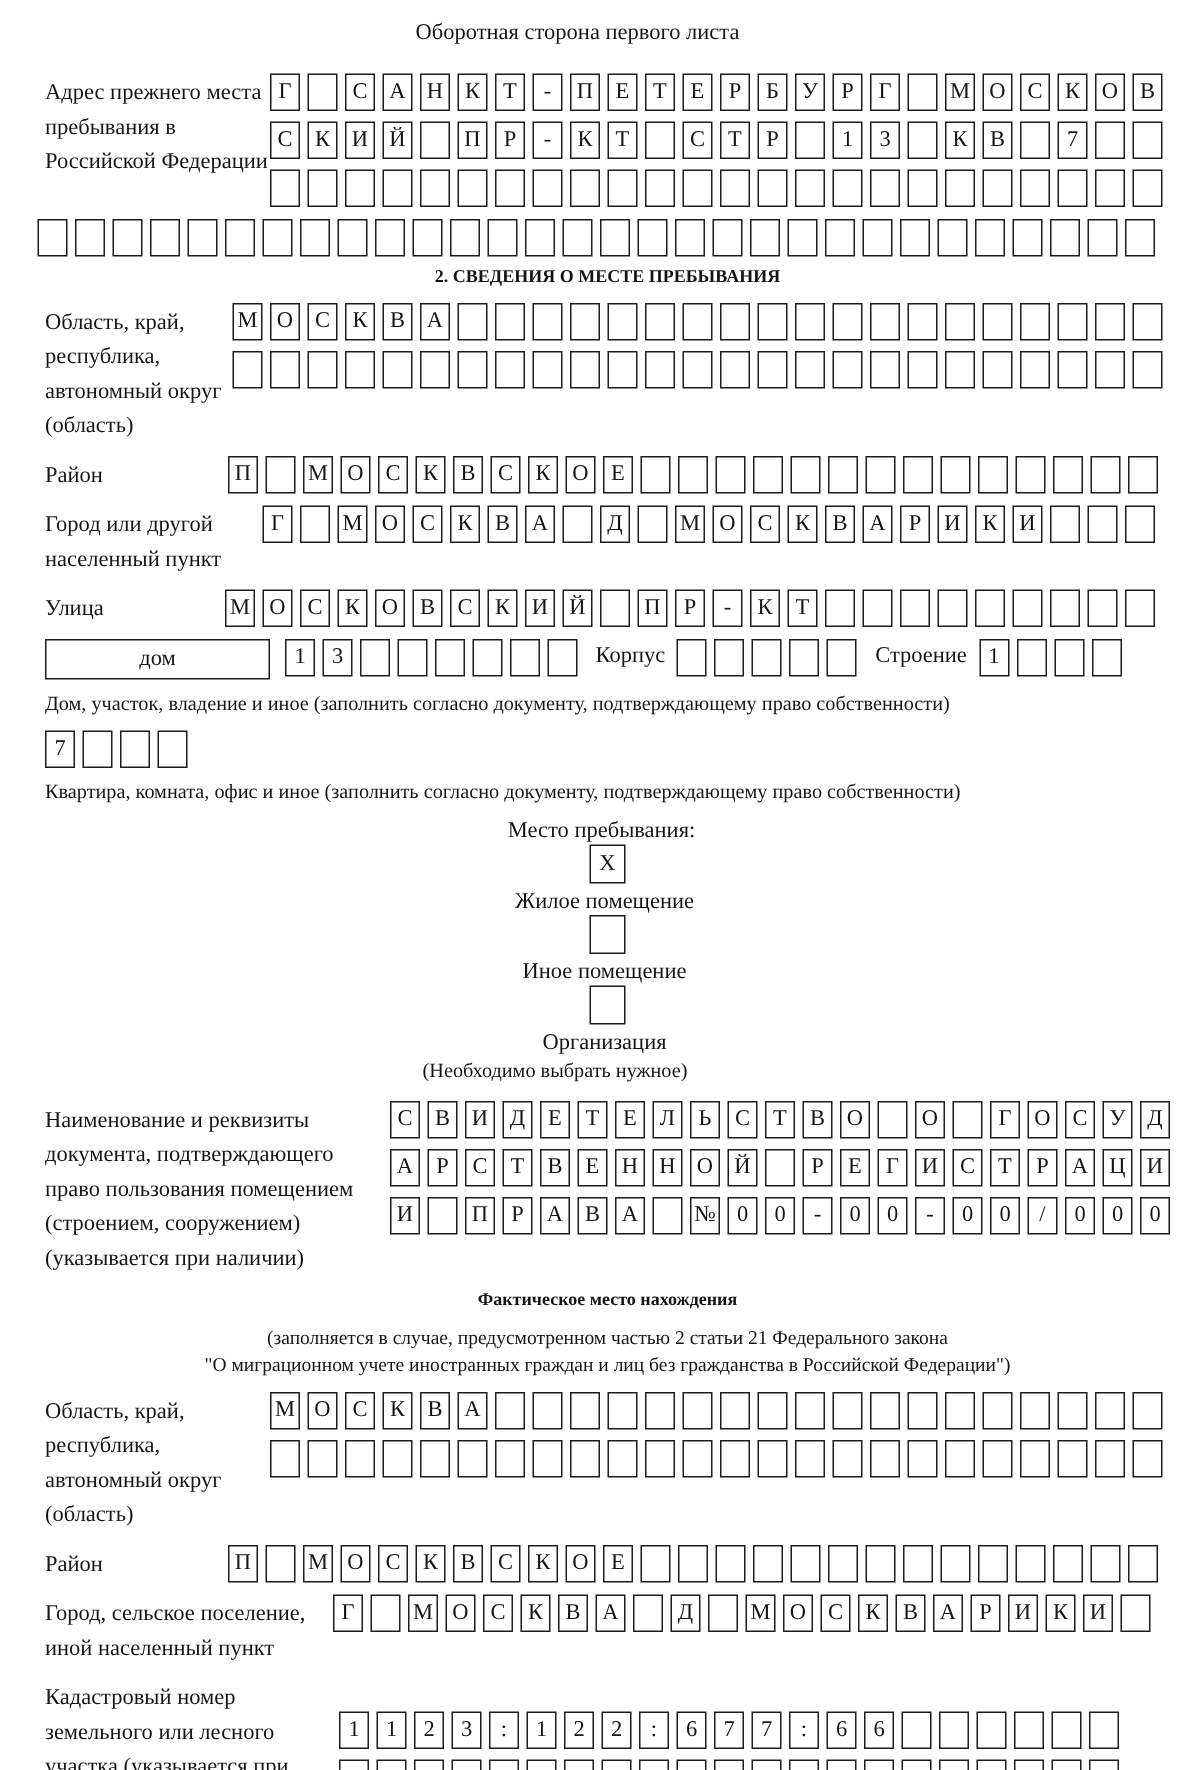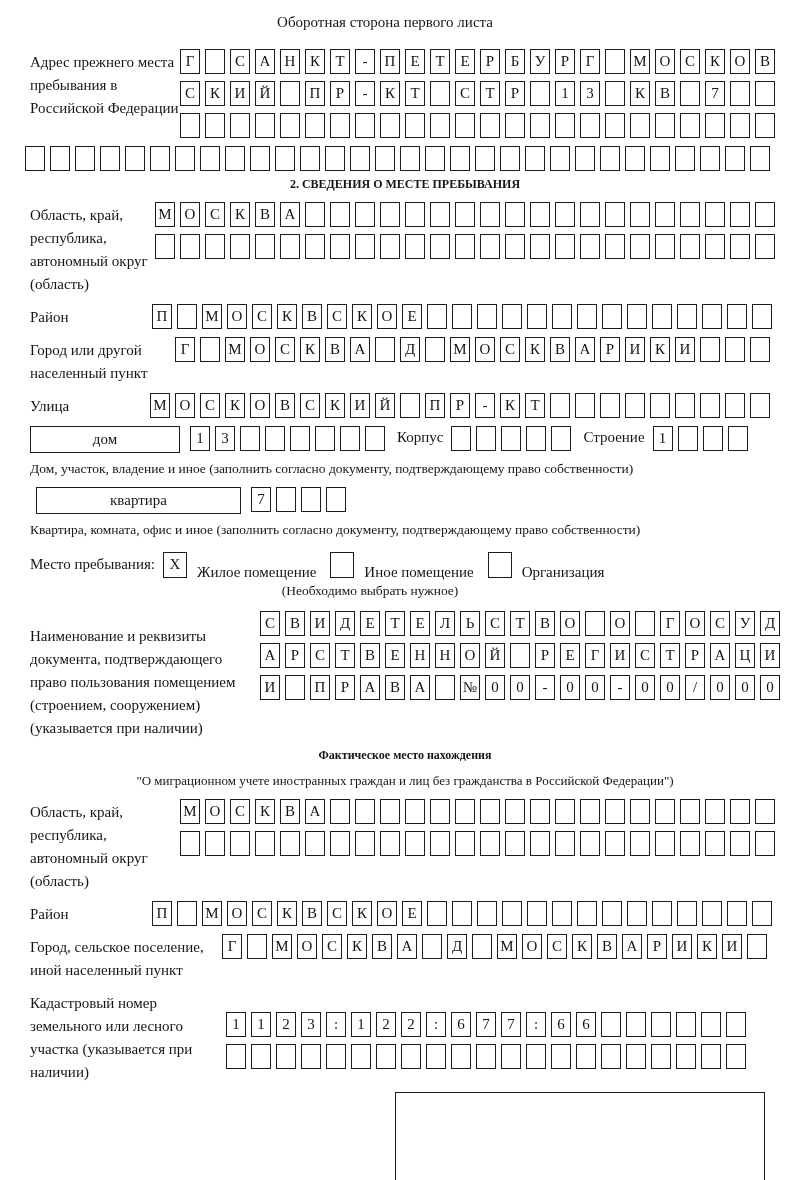--- a/index.html
+++ b/index.html
@@ -5,43 +5,43 @@
   html,body{margin:0;padding:0;background:#fff;}
   body{width:800px;min-height:1180px;font-family:"Liberation Serif","DejaVu Serif",serif;color:#151515;}
   .page{position:relative;width:800px;min-height:1180px;padding:14px 20px 10px 30px;box-sizing:border-box;}
   *{box-sizing:border-box;}
 
   .hdr{text-align:center;font-size:15px;padding-right:40px;margin-bottom:18px;}
 
   .frow{display:flex;align-items:flex-start;margin-bottom:8px;}
   .lbl{font-size:15px;line-height:23px;flex:0 0 auto;padding-top:2px;}
   .w150{width:150px;} .w125{width:125px;} .w122{width:122px;} .w145{width:145px;}
-  .w120{width:120px;} .w230{width:230px;margin-top:12px;} .w152{width:150px;} .w192{width:192px;} .w196{width:196px;}
+  .w120{width:120px;} .w230{width:230px;} .w152{width:150px;} .w192{width:192px;} .w196{width:196px;}
 
   .rows{display:flex;flex-direction:column;gap:7px;}
   .cells{display:flex;gap:5px;}
   .cell{width:20px;min-width:20px;height:25px;border:1.5px solid #1c1c1c;display:flex;
         align-items:center;justify-content:center;font-size:15px;background:#fff;}
   .fullrow{margin:0 0 4px -5px;}
 
   .note{font-size:13px;text-align:center;margin:2px 0 10px 0;}
   .note-left{font-size:13.5px;margin:2px 0 10px 0;}
   .sect-title{font-size:12px;font-weight:bold;text-align:center;margin:6px 0 10px 0;}
 
   .inline-box{border:1.5px solid #1c1c1c;height:27px;display:flex;align-items:center;
               justify-content:center;font-size:15px;}
   .bx170{width:150px;margin-right:10px;}
   .bx205{width:205px;margin:0 0 0 6px;margin-right:10px;}
   .midlbl{font-size:15px;padding:3px 8px 0 12px;white-space:nowrap;}
 
-  .stayrow{display:flex;align-items:center;margin:10px 0 2px 0;}
+  .stayrow{display:flex;align-items:center;margin:10px 0 2px 0;flex-direction:column;}
   .staylbl{font-size:15px;white-space:nowrap;margin-right:8px;}
   .chk{width:24px;height:26px;border:1.5px solid #1c1c1c;display:flex;align-items:center;
        justify-content:center;font-size:15px;flex:0 0 auto;}
-  .optlbl{font-size:15px;white-space:nowrap;margin:16px 14px 0 10px;}
+  .optlbl{font-size:15px;white-space:nowrap;margin:4px 14px 0 10px;}
   .center-note{width:420px;margin-left:130px;text-align:center;font-size:13.5px;margin-bottom:12px;}
 
   .cad-rows{margin-top:22px;}
   .stampwrap{margin-left:365px;margin-top:4px;}
   .stampbox{width:370px;height:175px;border:1.6px solid #1c1c1c;}
 </style>
 </head>
 <body>
 
 <div class="page">
@@ -342,21 +342,20 @@
     <div class="cells">
         <span class="cell">1</span>
         <span class="cell"></span>
         <span class="cell"></span>
         <span class="cell"></span>
       </div>
   </div>
   <div class="note-left">Дом, участок, владение и иное (заполнить согласно документу, подтверждающему право собственности)</div>
 
   <div class="frow">
-    <div class="inline-box bx205">квартира</div>
     <div class="cells">
         <span class="cell">7</span>
         <span class="cell"></span>
         <span class="cell"></span>
         <span class="cell"></span>
       </div>
   </div>
   <div class="note-left">Квартира, комната, офис и иное (заполнить согласно документу, подтверждающему право собственности)</div>
 
   <div class="stayrow">
@@ -439,20 +438,21 @@
           <span class="cell">0</span>
           <span class="cell">/</span>
           <span class="cell">0</span>
           <span class="cell">0</span>
           <span class="cell">0</span>
         </div>
     </div>
   </div>
 
   <div class="sect-title" style="">Фактическое место нахождения</div>
+  <div class="note" style="margin-bottom:0;">(заполняется в случае, предусмотренном частью 2 статьи 21 Федерального закона</div>
   <div class="note">"О миграционном учете иностранных граждан и лиц без гражданства в Российской Федерации")</div>
 
   <div class="frow">
     <div class="lbl w152">Область, край, республика, автономный округ (область)</div>
     <div class="rows">
       <div class="cells">
           <span class="cell">М</span>
           <span class="cell">О</span>
           <span class="cell">С</span>
           <span class="cell">К</span>

